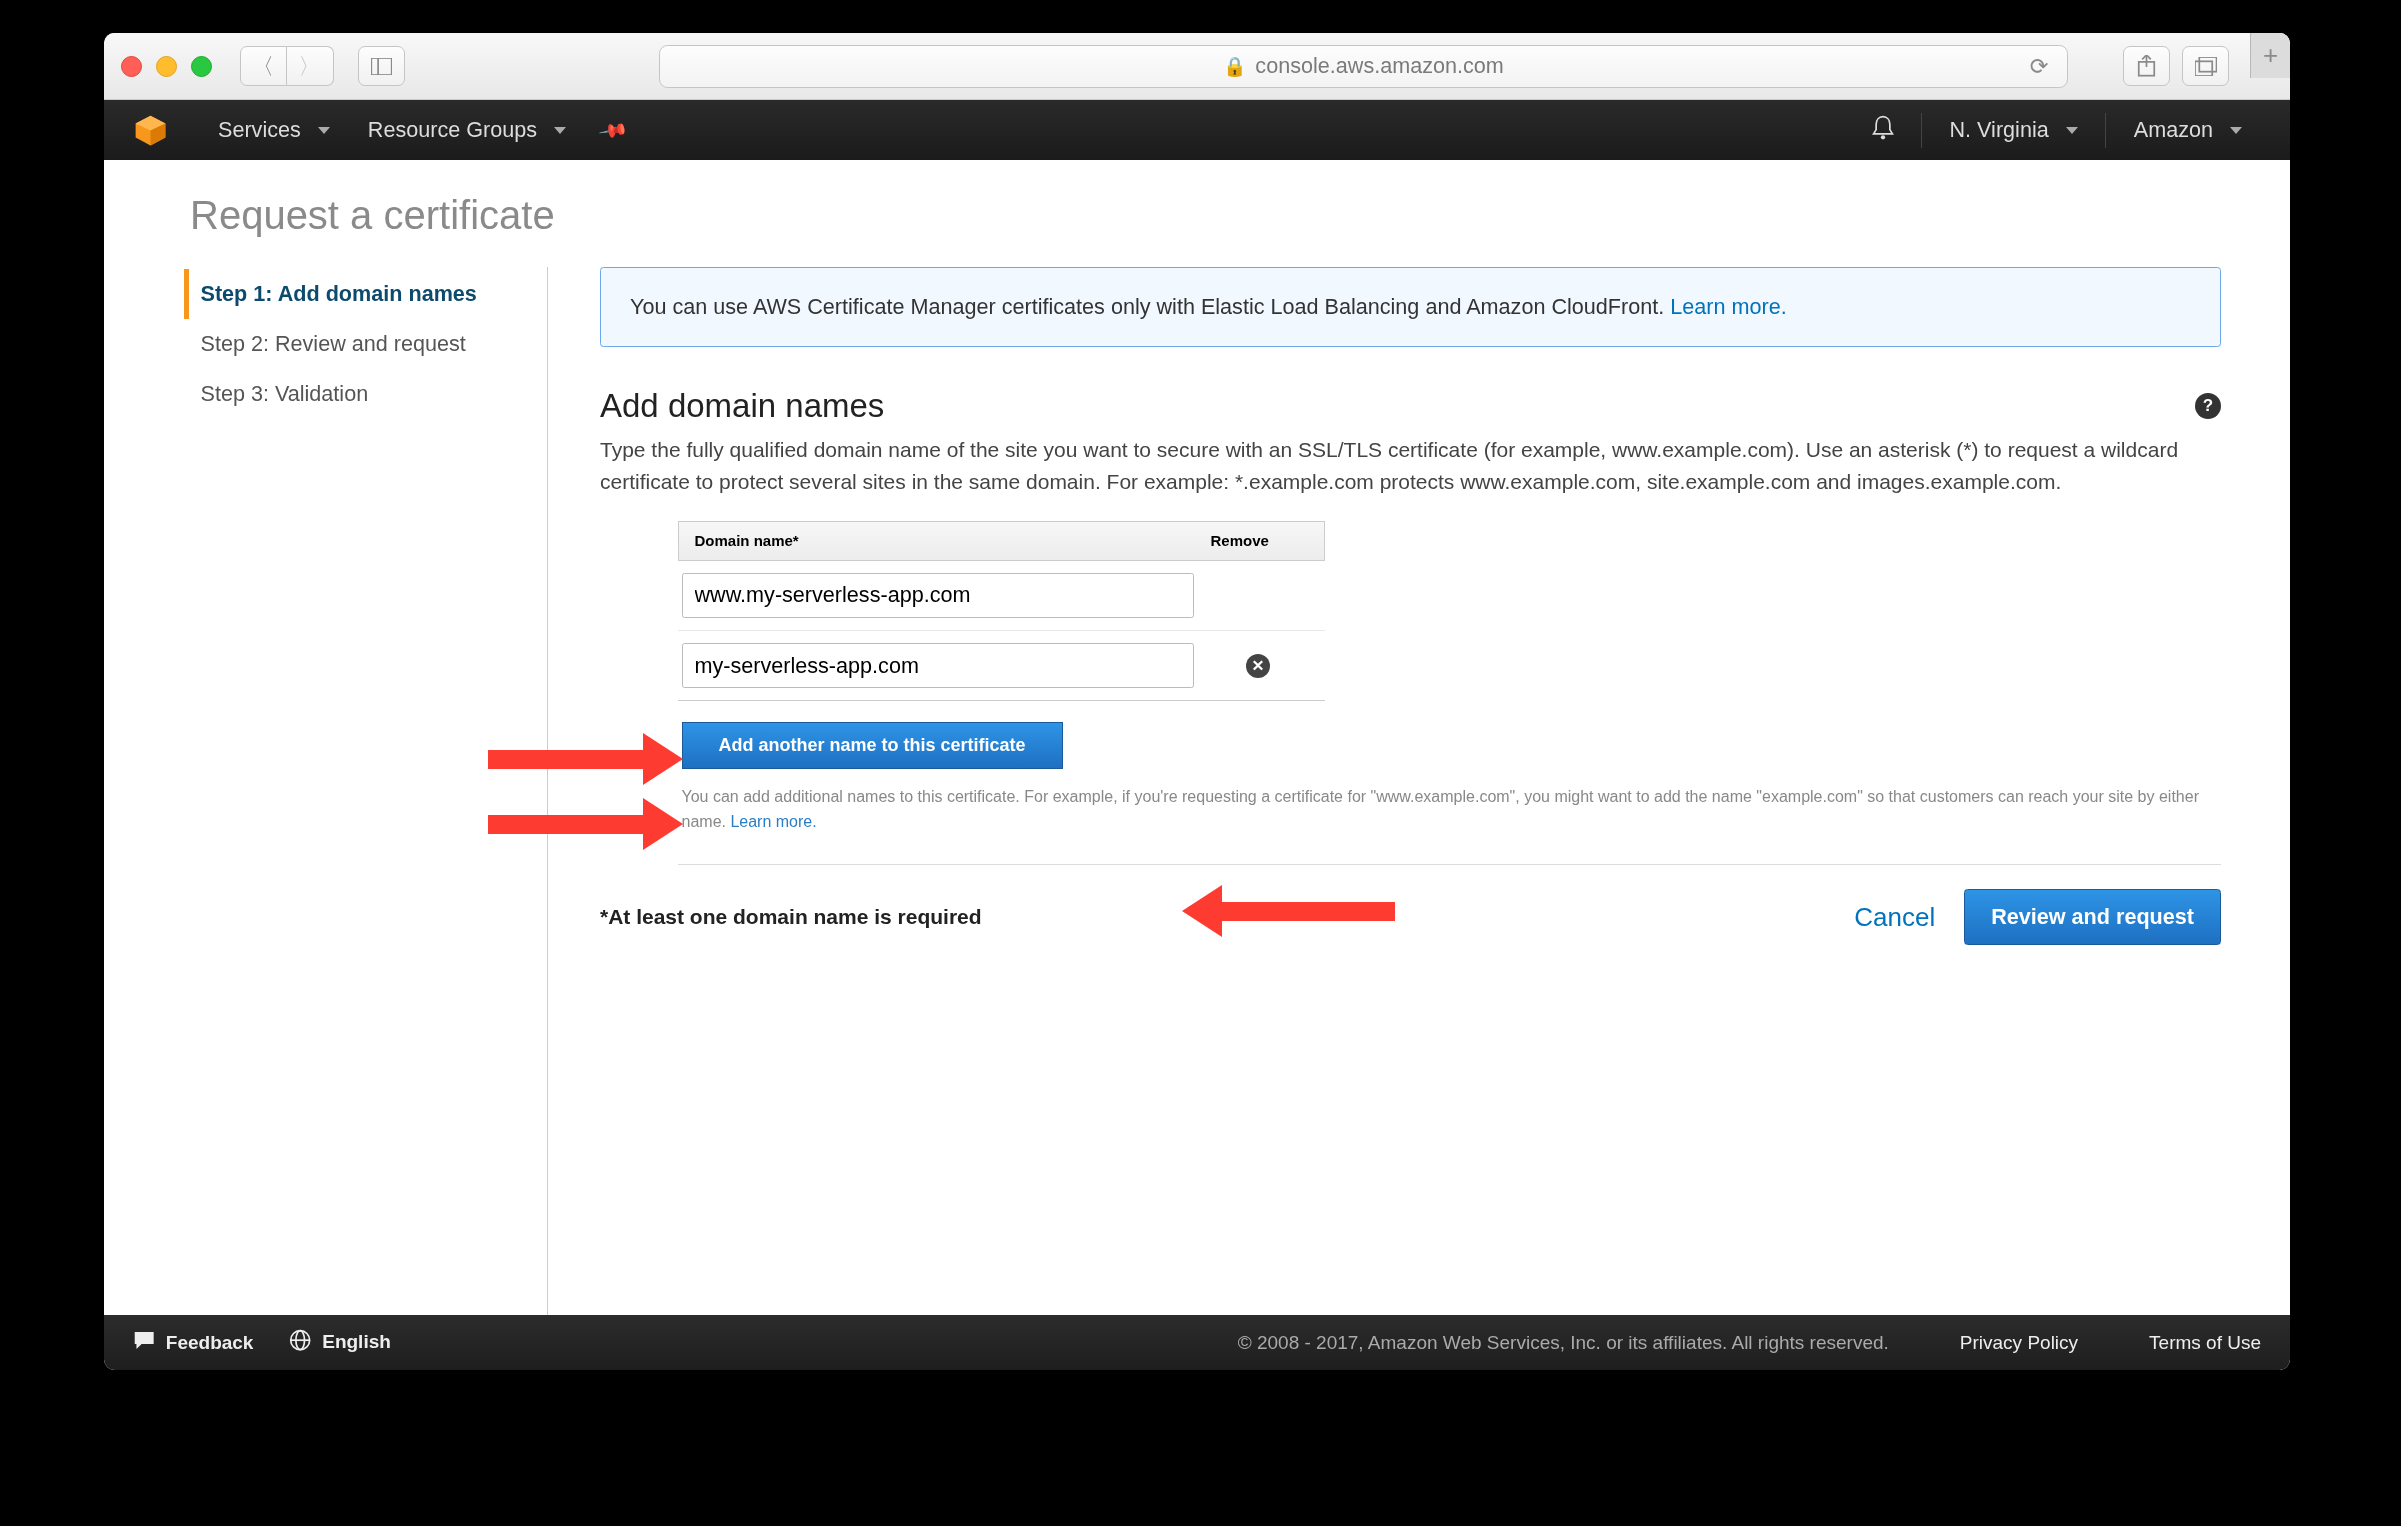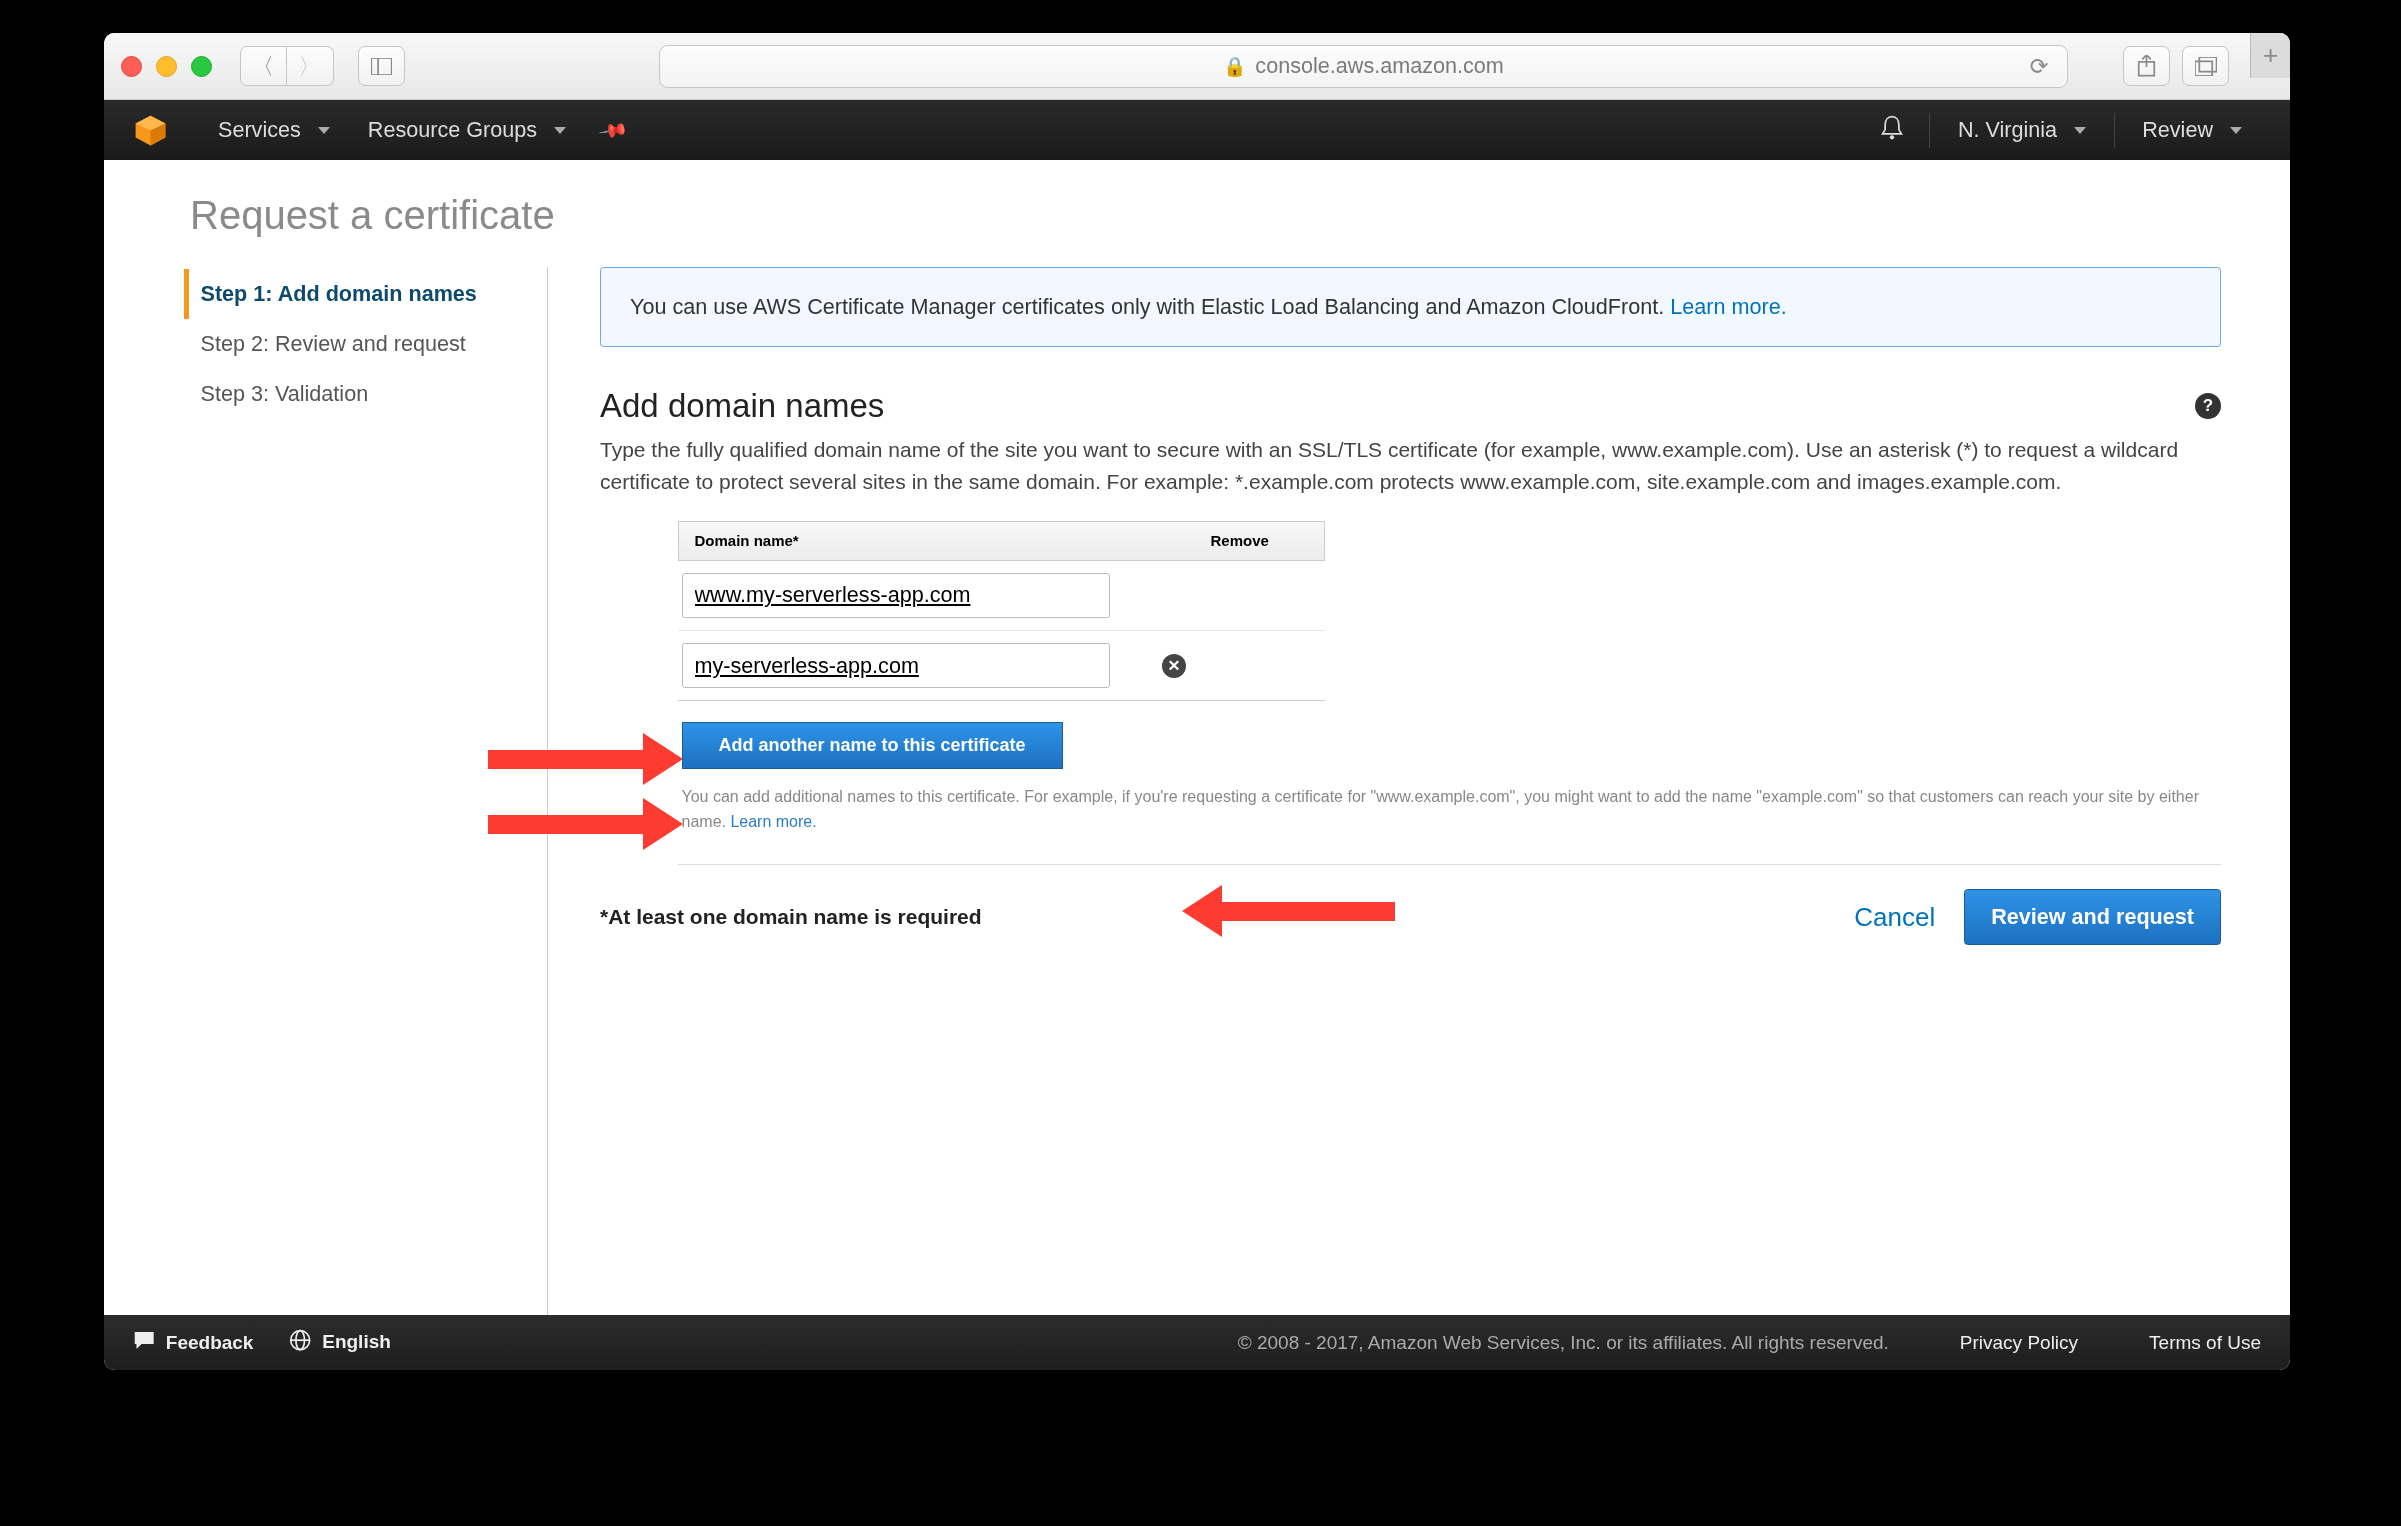--- a/index.html
+++ b/index.html
@@ -174,27 +174,26 @@
   .dt-head .c1 { flex:1; padding: 10.4px 15.5px; }
   .dt-head .c2 { width: 129px; padding: 10.4px 15.5px; text-align:left; }
   .dt-row {
     display:flex; align-items:center;
     padding: 12px 0;
     border-bottom: 0.9px solid #e8e8e8;
     position: relative;
   }
   .dt-row:last-of-type { border-bottom: 0.9px solid #ccc; }
   .domain-input {
-    width: 428px;
+    width: 512px;
     font-size: 21.6px;
     padding: 8.6px 12px;
     border:0.9px solid #bbb;
     border-radius:2.6px;
     margin-left: 3.5px;
-    text-decoration: underline;
   }
   .remove-cell {
     width: 129px; display:flex; align-items:center; justify-content:center;
   }
   .remove-icon {
     width:24px; height:24px; border-radius:50%; background:#444; color:#fff;
     display:flex; align-items:center; justify-content:center; font-size:15.5px; font-weight:700;
     cursor:pointer;
   }
   .add-btn {
@@ -335,21 +334,21 @@
           <circle cx="14" cy="27" r="2.5" fill="#ddd"></circle>
         </svg>
     </div>
     <div class="nav-sep"></div>
     <div class="nav-item">
       <span>N. Virginia</span>
       <span class="caret"></span>
     </div>
     <div class="nav-sep"></div>
     <div class="nav-item">
-      <span>Review</span>
+      <span>Amazon</span>
       <span class="caret"></span>
     </div>
   </div>
 
   <div class="page-wrap">
     <div class="page-title">Request a certificate</div>
 
     <div class="main-cols">
       <div class="steps-col">
         <div class="step-row active">Step 1: Add domain names</div>

